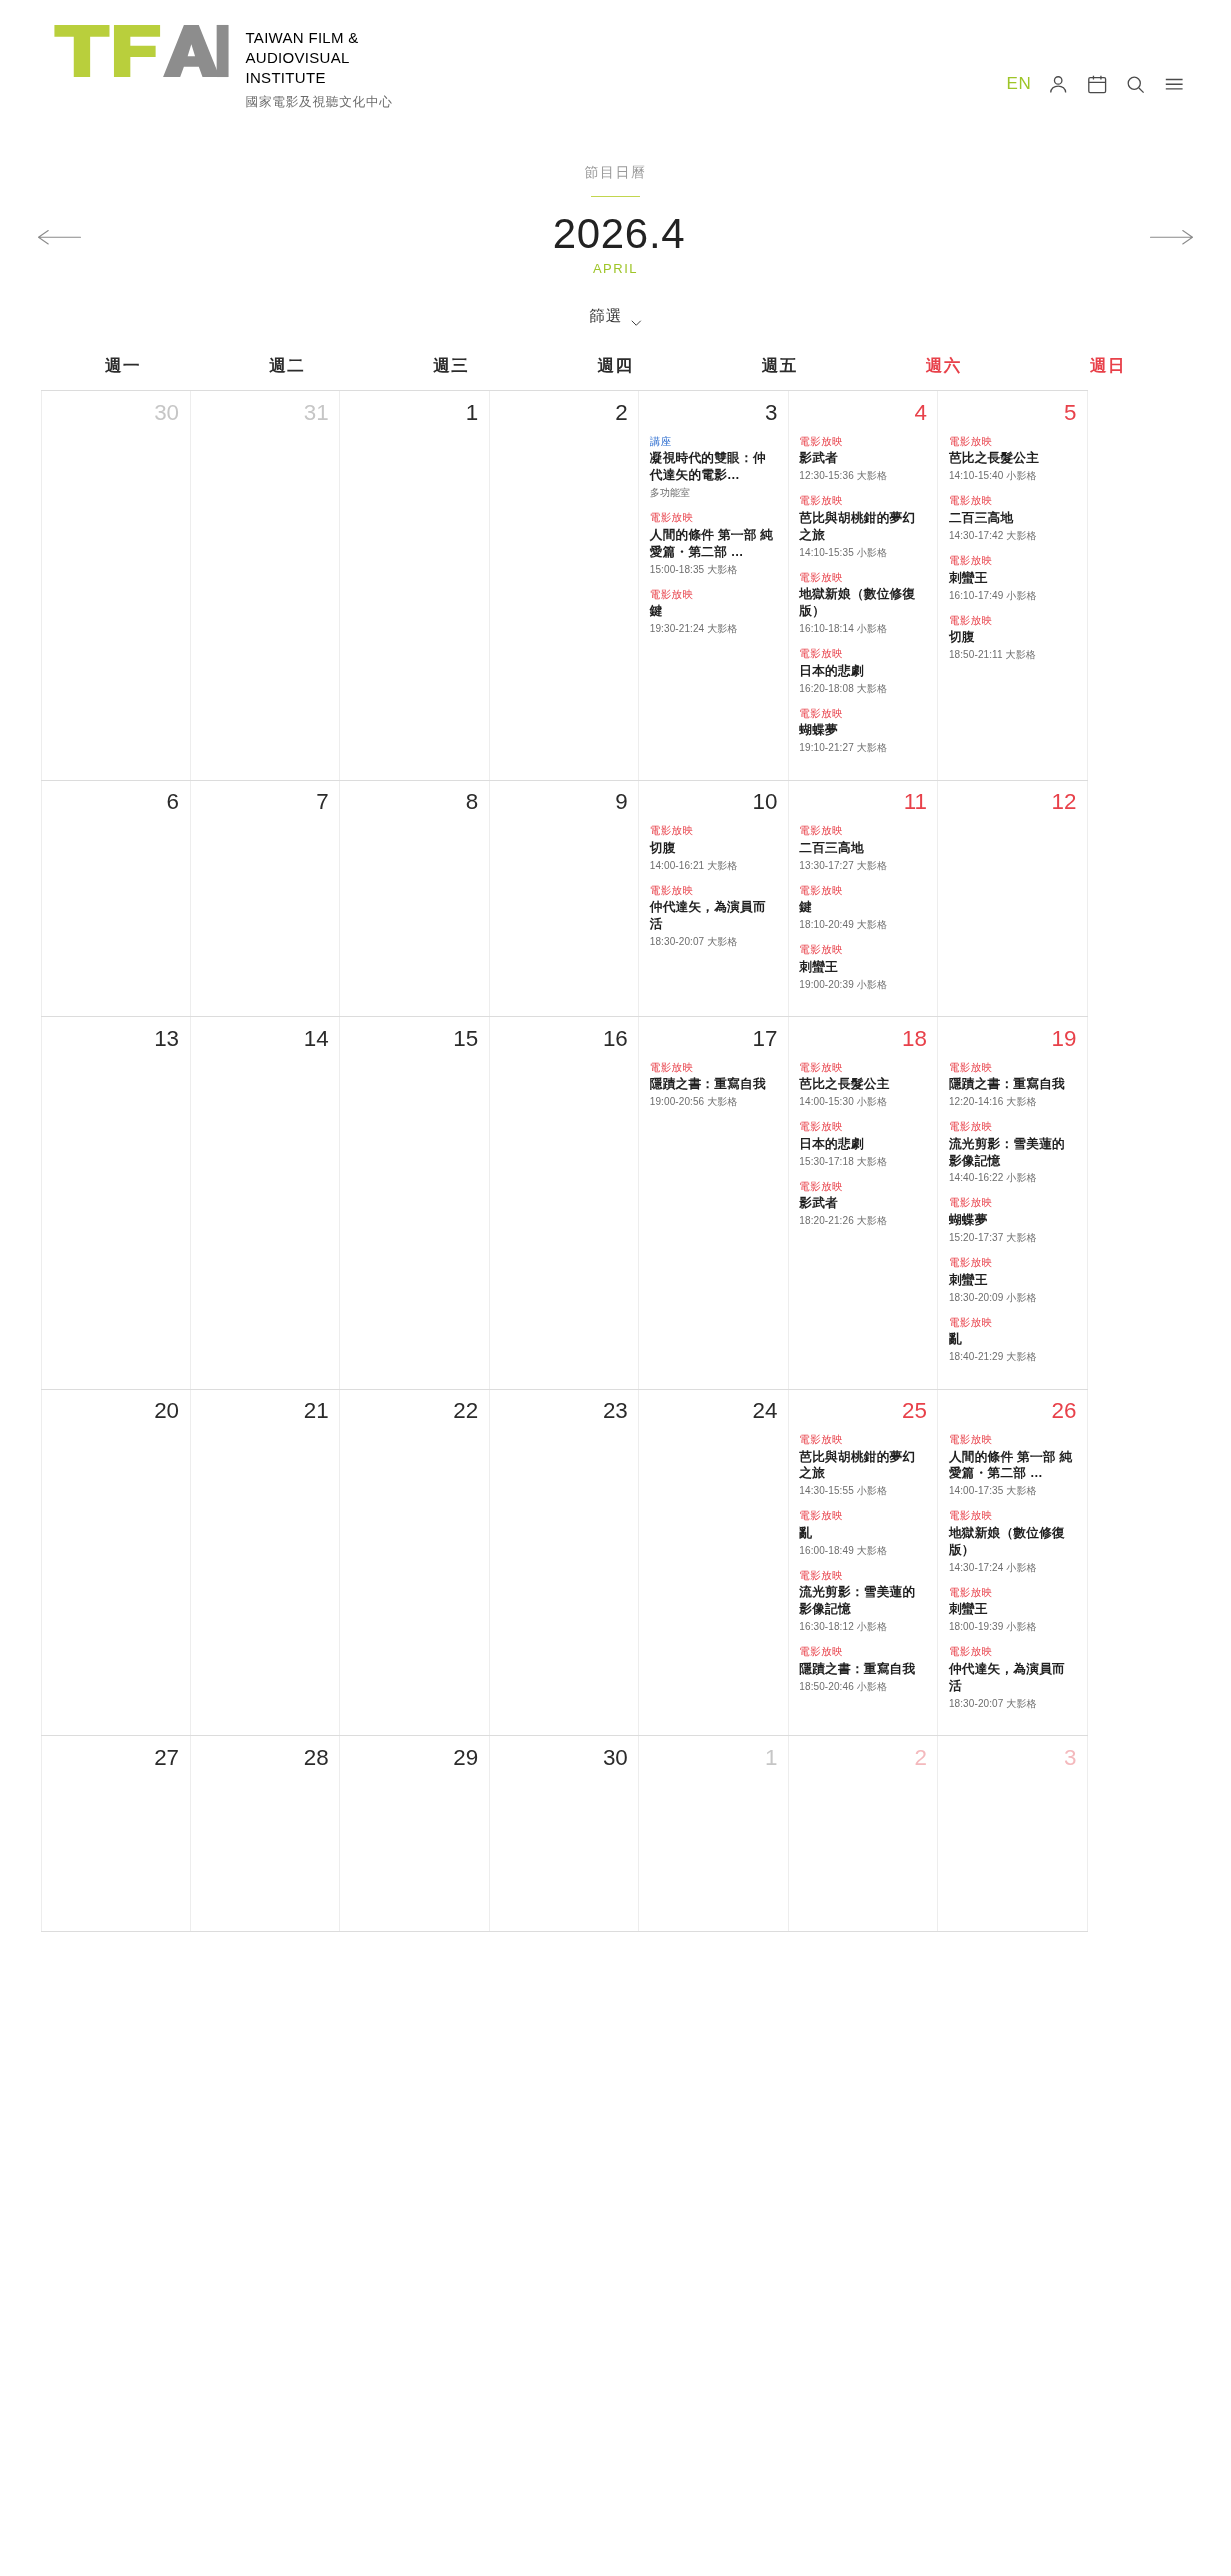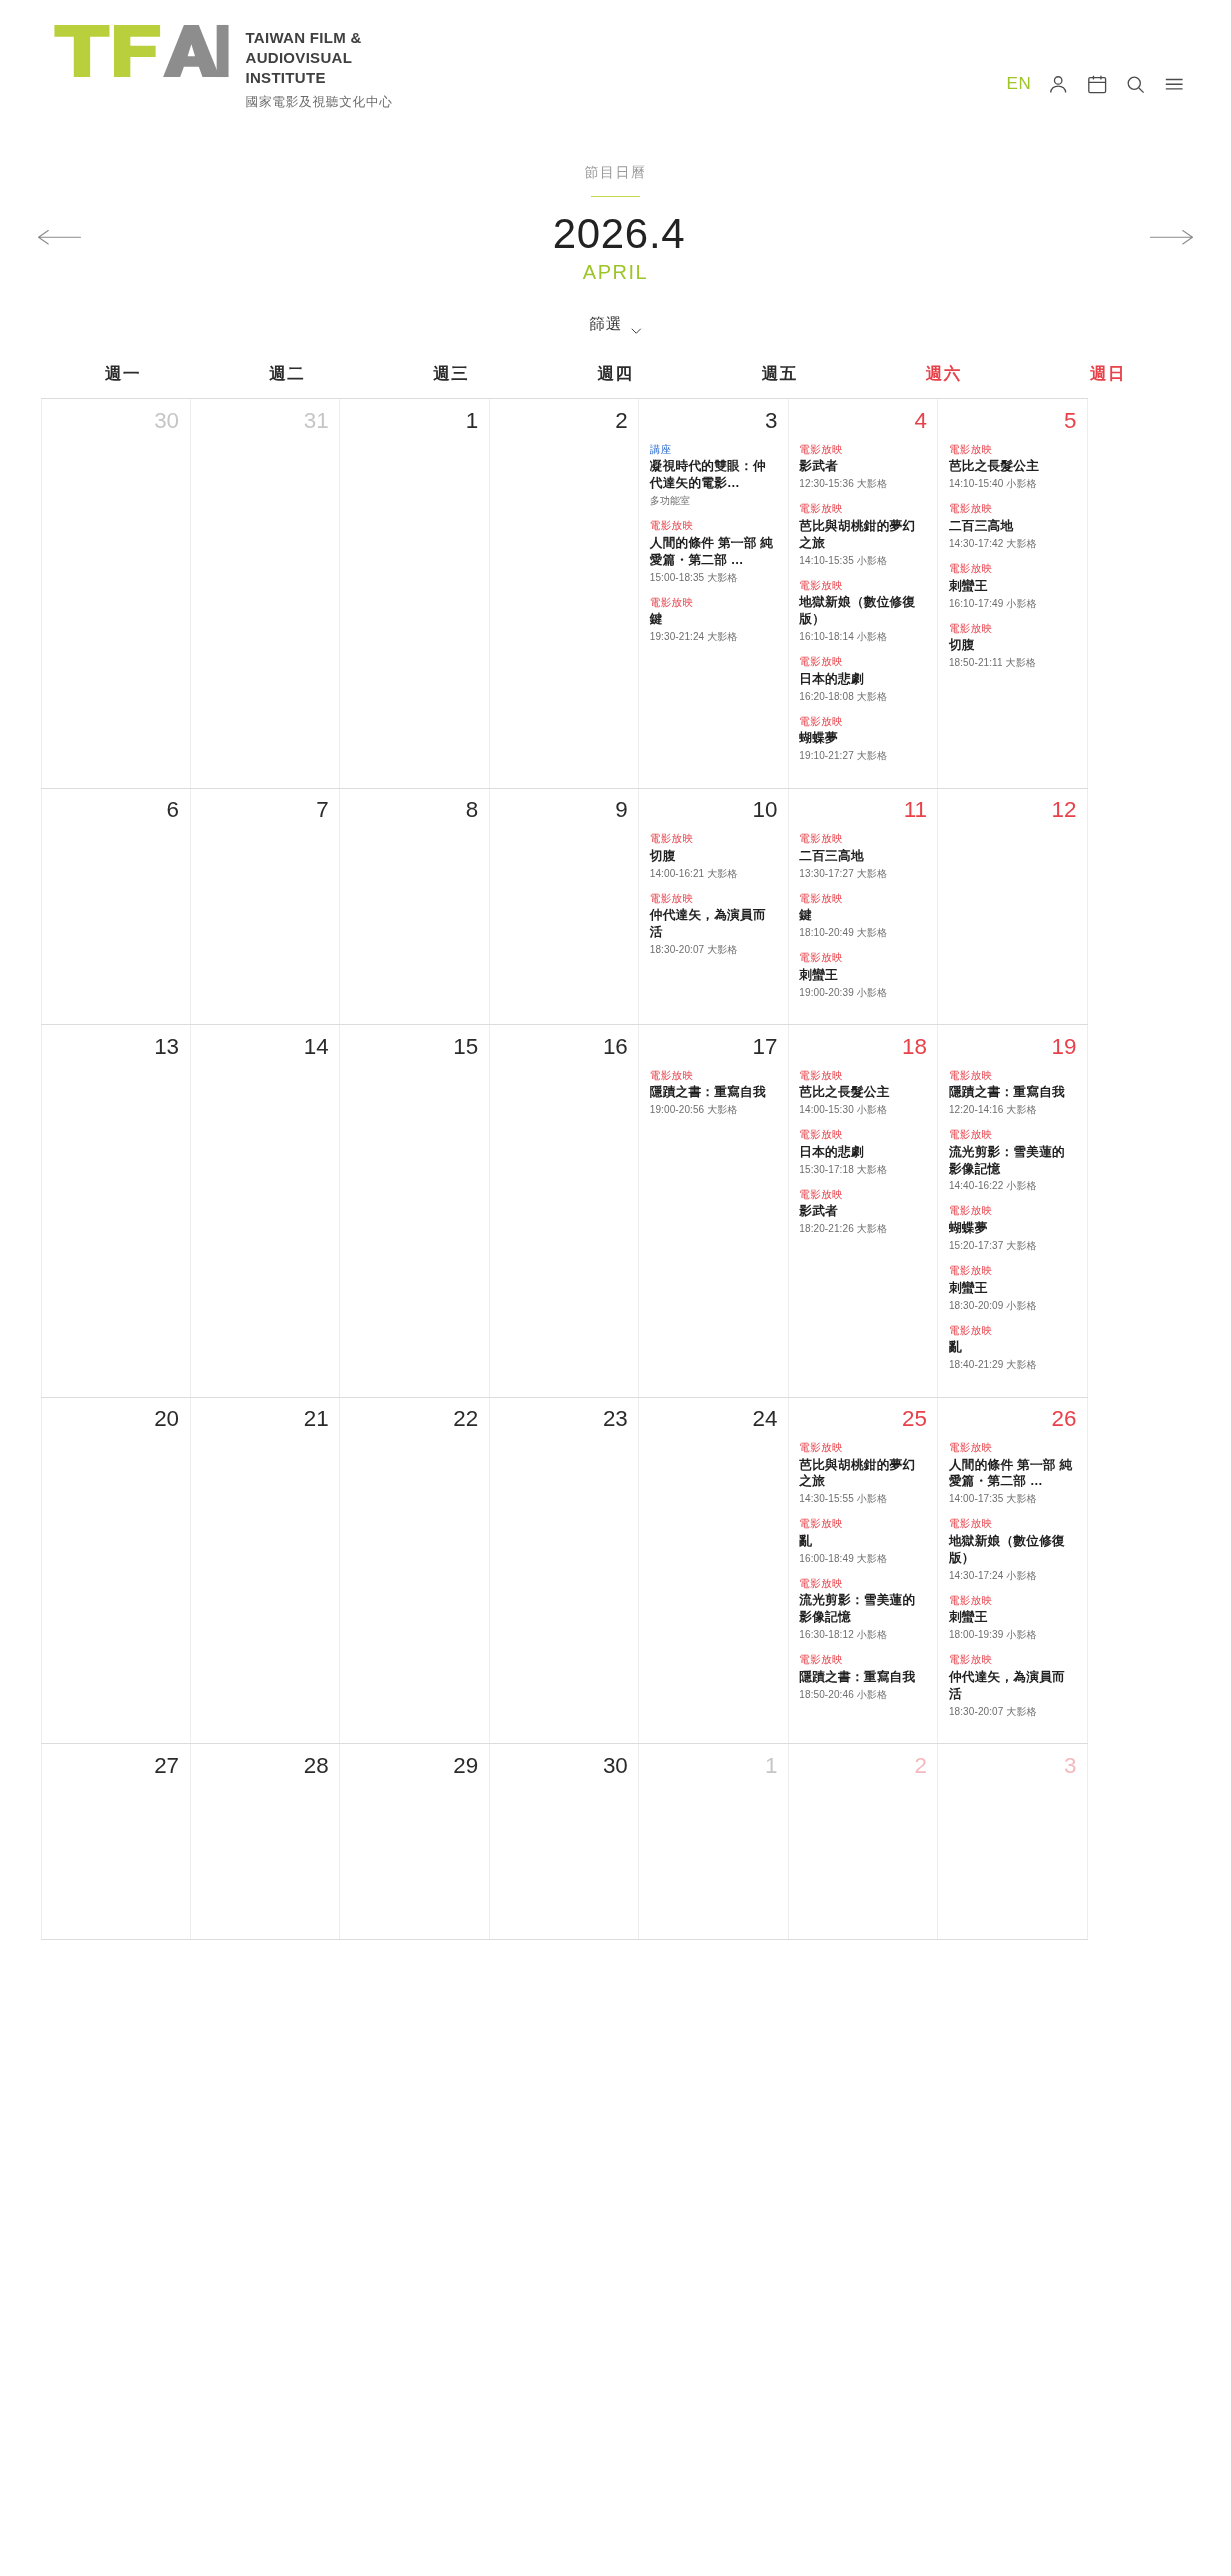--- a/index.html
+++ b/index.html
@@ -29,22 +29,22 @@
     width: 178px; height: 64px;
     position: relative;
   }
   .logo-mark svg { display: block; }
   .logo-text {
     padding-top: 9px;
     line-height: 1.32;
   }
   .logo-text .en {
     font-size: 15px;
-    font-weight: bold;
-    color: #404040;
+    font-weight: normal;
+    color: #000000;
     letter-spacing: 0.3px;
   }
   .logo-text .zh {
     font-size: 12.7px;
     color: #6b6b6b;
     margin-top: 6.7px;
     letter-spacing: 0.7px;
   }
   .header-right {
     position: absolute;
@@ -79,21 +79,21 @@
   }
   .cal-year {
     font-size: 42px;
     font-weight: 400;
     color: #222;
     letter-spacing: 0.7px;
     line-height: 1.05;
     margin-left: 7px;
   }
   .cal-month-en {
-    font-size: 20px;
+    font-size: 13px;
     color: #9ec528;
     letter-spacing: 1.5px;
     margin-top: 4.5px;
   }
   .cal-filter {
     margin-top: 30px;
     font-size: 15.7px;
     color: #3a3a3a;
     letter-spacing: 0.7px;
     display: inline-flex;

